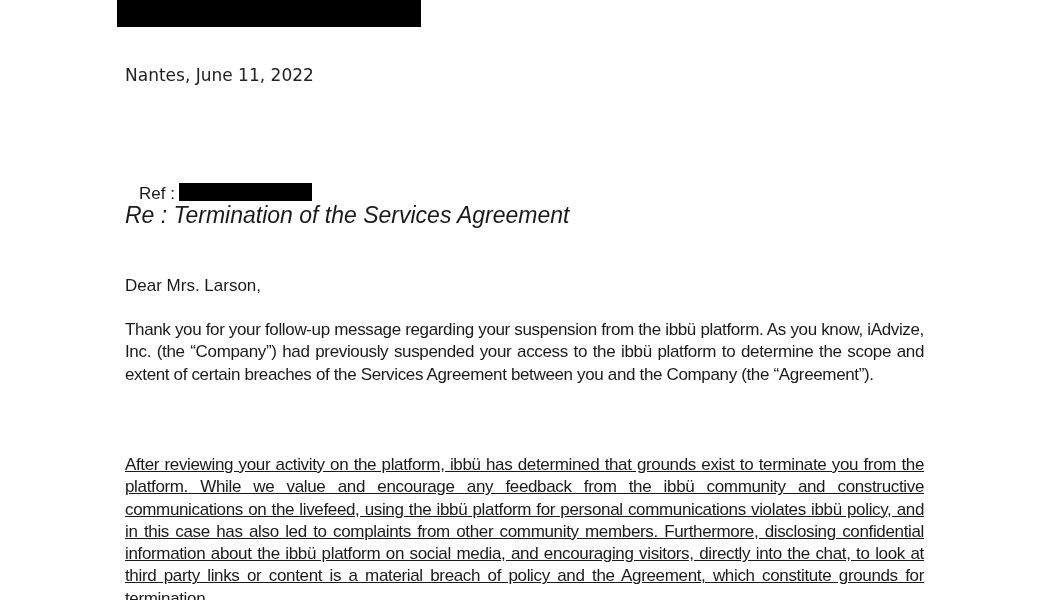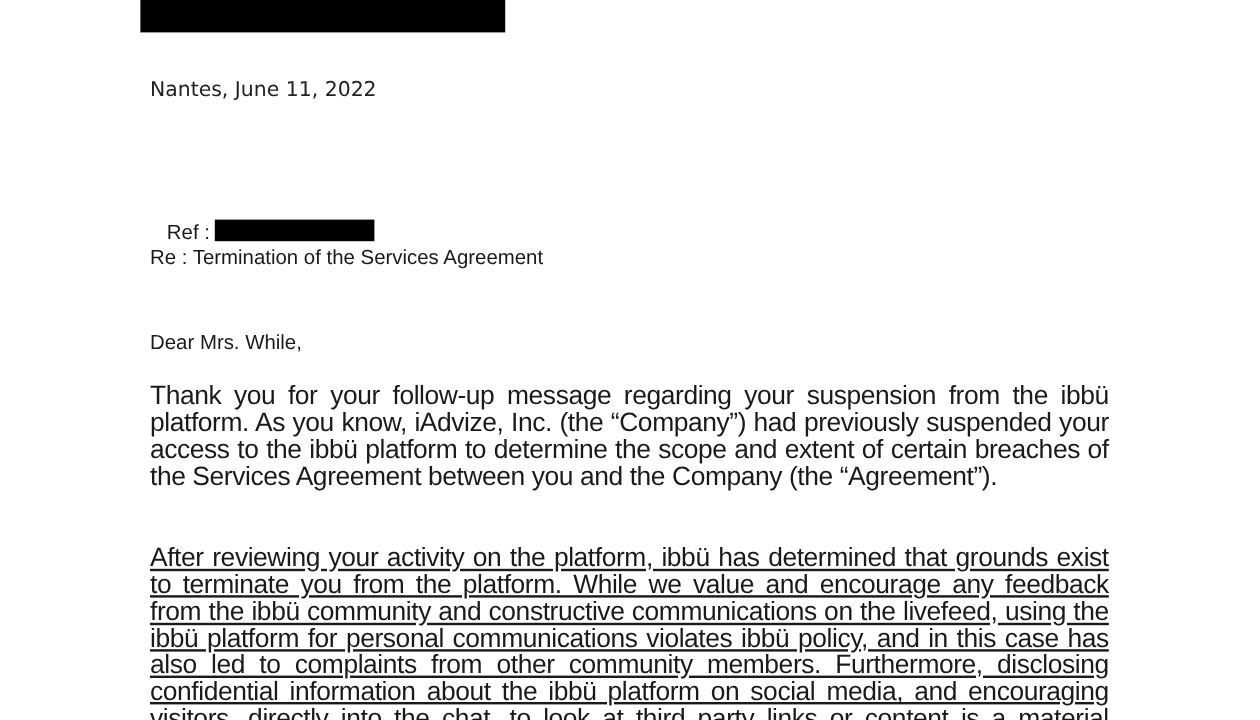--- a/index.html
+++ b/index.html
@@ -6,32 +6,32 @@
     body {
       width: 1050px; height: 600px; overflow: hidden;
       background: #ffffff; position: relative;
       font-family: "Liberation Sans", sans-serif;
       color: #1a1a1a;
     }
     .redact-top { position: absolute; left: 117px; top: 0; width: 304px; height: 27px; background: #000; }
     .date { position: absolute; left: 125px; top: 65px; font-family: "DejaVu Sans", sans-serif; font-size: 17px; color: #222; }
     .ref { position: absolute; left: 139px; top: 183px; font-size: 17px; line-height: 22px; }
     .ref-redact { display: inline-block; width: 133px; height: 18px; background: #000; vertical-align: -2px; margin-left: 4px; }
-    .re { position: absolute; left: 125px; top: 204px; font-size: 17px; line-height: 22px; }
+    .re { position: absolute; left: 125px; top: 204px; font-size: 23px; line-height: 22px; font-style: italic; }
     .salutation { position: absolute; left: 125px; top: 275px; font-size: 17px; line-height: 22px; }
-    .para { position: absolute; left: 125px; width: 799px; font-size: 22px; line-height: 22.3px; text-align: justify; letter-spacing: -0.35px; }
+    .para { position: absolute; left: 125px; width: 799px; font-size: 17px; line-height: 22.3px; text-align: justify; letter-spacing: -0.35px; }
     .p1 { top: 319px; }
     .p2 { top: 454px; text-decoration: underline; }
   </style>
 </head>
 <body>
 
 <div>
   <div class="redact-top"></div>
   <div class="date">Nantes, June 11, 2022</div>
   <div class="ref">
     <span>Ref :</span><span class="ref-redact"></span>
   </div>
   <div class="re">Re : Termination of the Services Agreement</div>
-  <div class="salutation">Dear Mrs. While,</div>
+  <div class="salutation">Dear Mrs. Larson,</div>
   <div class="para p1">Thank you for your follow-up message regarding your suspension from the ibbü platform.  As you know, iAdvize, Inc. (the “Company”) had previously suspended your access to the ibbü platform to determine the scope and extent of certain breaches of the Services Agreement between you and the Company (the “Agreement”).</div>
   <div class="para p2">After reviewing your activity on the platform, ibbü has determined that grounds exist to terminate you from the platform.  While we value and encourage any feedback from the ibbü community and constructive communications on the livefeed, using the ibbü platform for personal communications violates ibbü policy, and in this case has also led to complaints from other community members.  Furthermore, disclosing confidential information about the ibbü platform on social media, and encouraging visitors, directly into the chat, to look at third party links or content is a material breach of policy and the Agreement, which constitute grounds for termination.</div>
 </div>
 
 </body></html>

